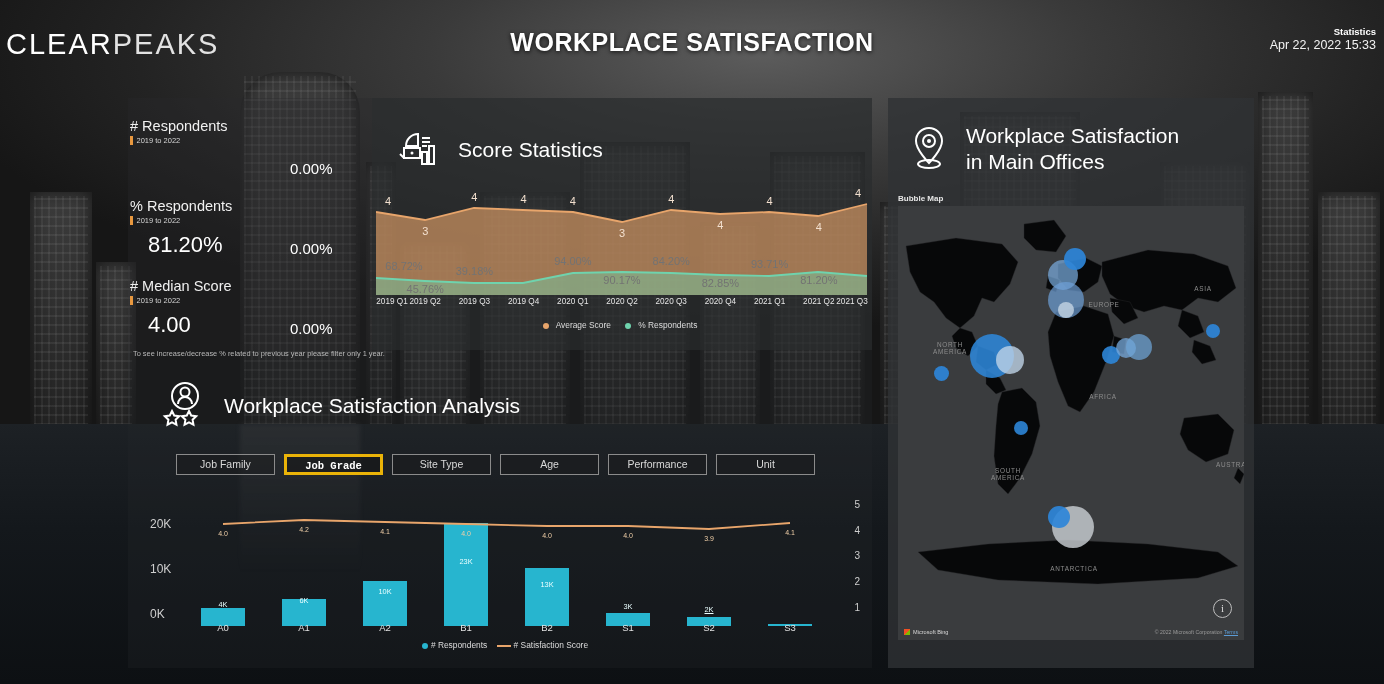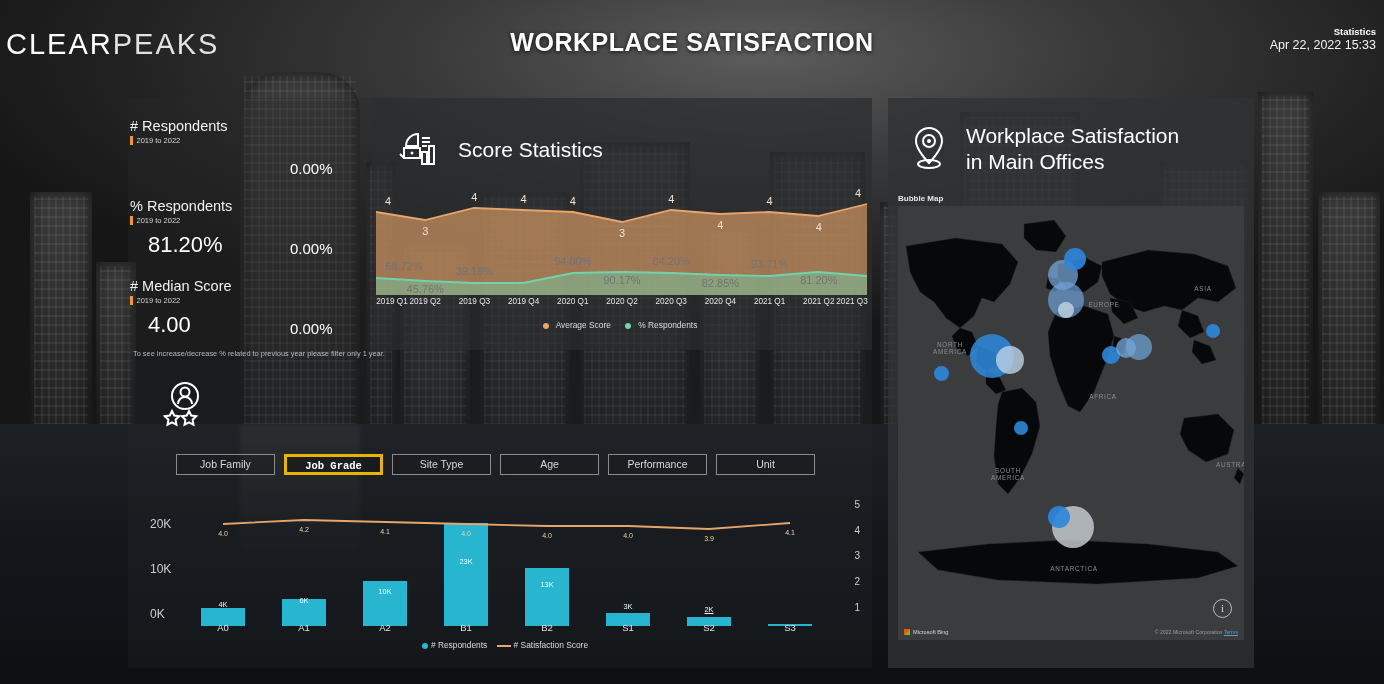--- a/index.html
+++ b/index.html
@@ -272,20 +272,21 @@
 <div class="sect-head" style="left:158px; top:378px;">
   <span>
     <svg width="52" height="52" viewBox="0 0 52 52" fill="none" stroke="#ffffff" stroke-width="2">
       <circle cx="27" cy="18" r="13"></circle>
       <circle cx="27" cy="14" r="4.5"></circle>
       <path d="M20 26a7 7 0 0 1 14 0"></path>
       <path d="M14 33l2.2 4.5 5 .7-3.6 3.5.85 5-4.45-2.35L9.55 46.7l.85-5L6.8 38.2l5-.7z"></path>
       <path d="M31 33l2.2 4.5 5 .7-3.6 3.5.85 5-4.45-2.35L26.55 46.7l.85-5-3.6-3.5 5-.7z"></path>
     </svg>
   </span>
+  <span class="stitle">Workplace Satisfaction Analysis</span>
 </div>
 
 <div id="filters">
     <div class="fbtn">Job Family</div>
     <div class="fbtn sel">Job Grade</div>
     <div class="fbtn">Site Type</div>
     <div class="fbtn">Age</div>
     <div class="fbtn">Performance</div>
     <div class="fbtn">Unit</div>
   </div>

